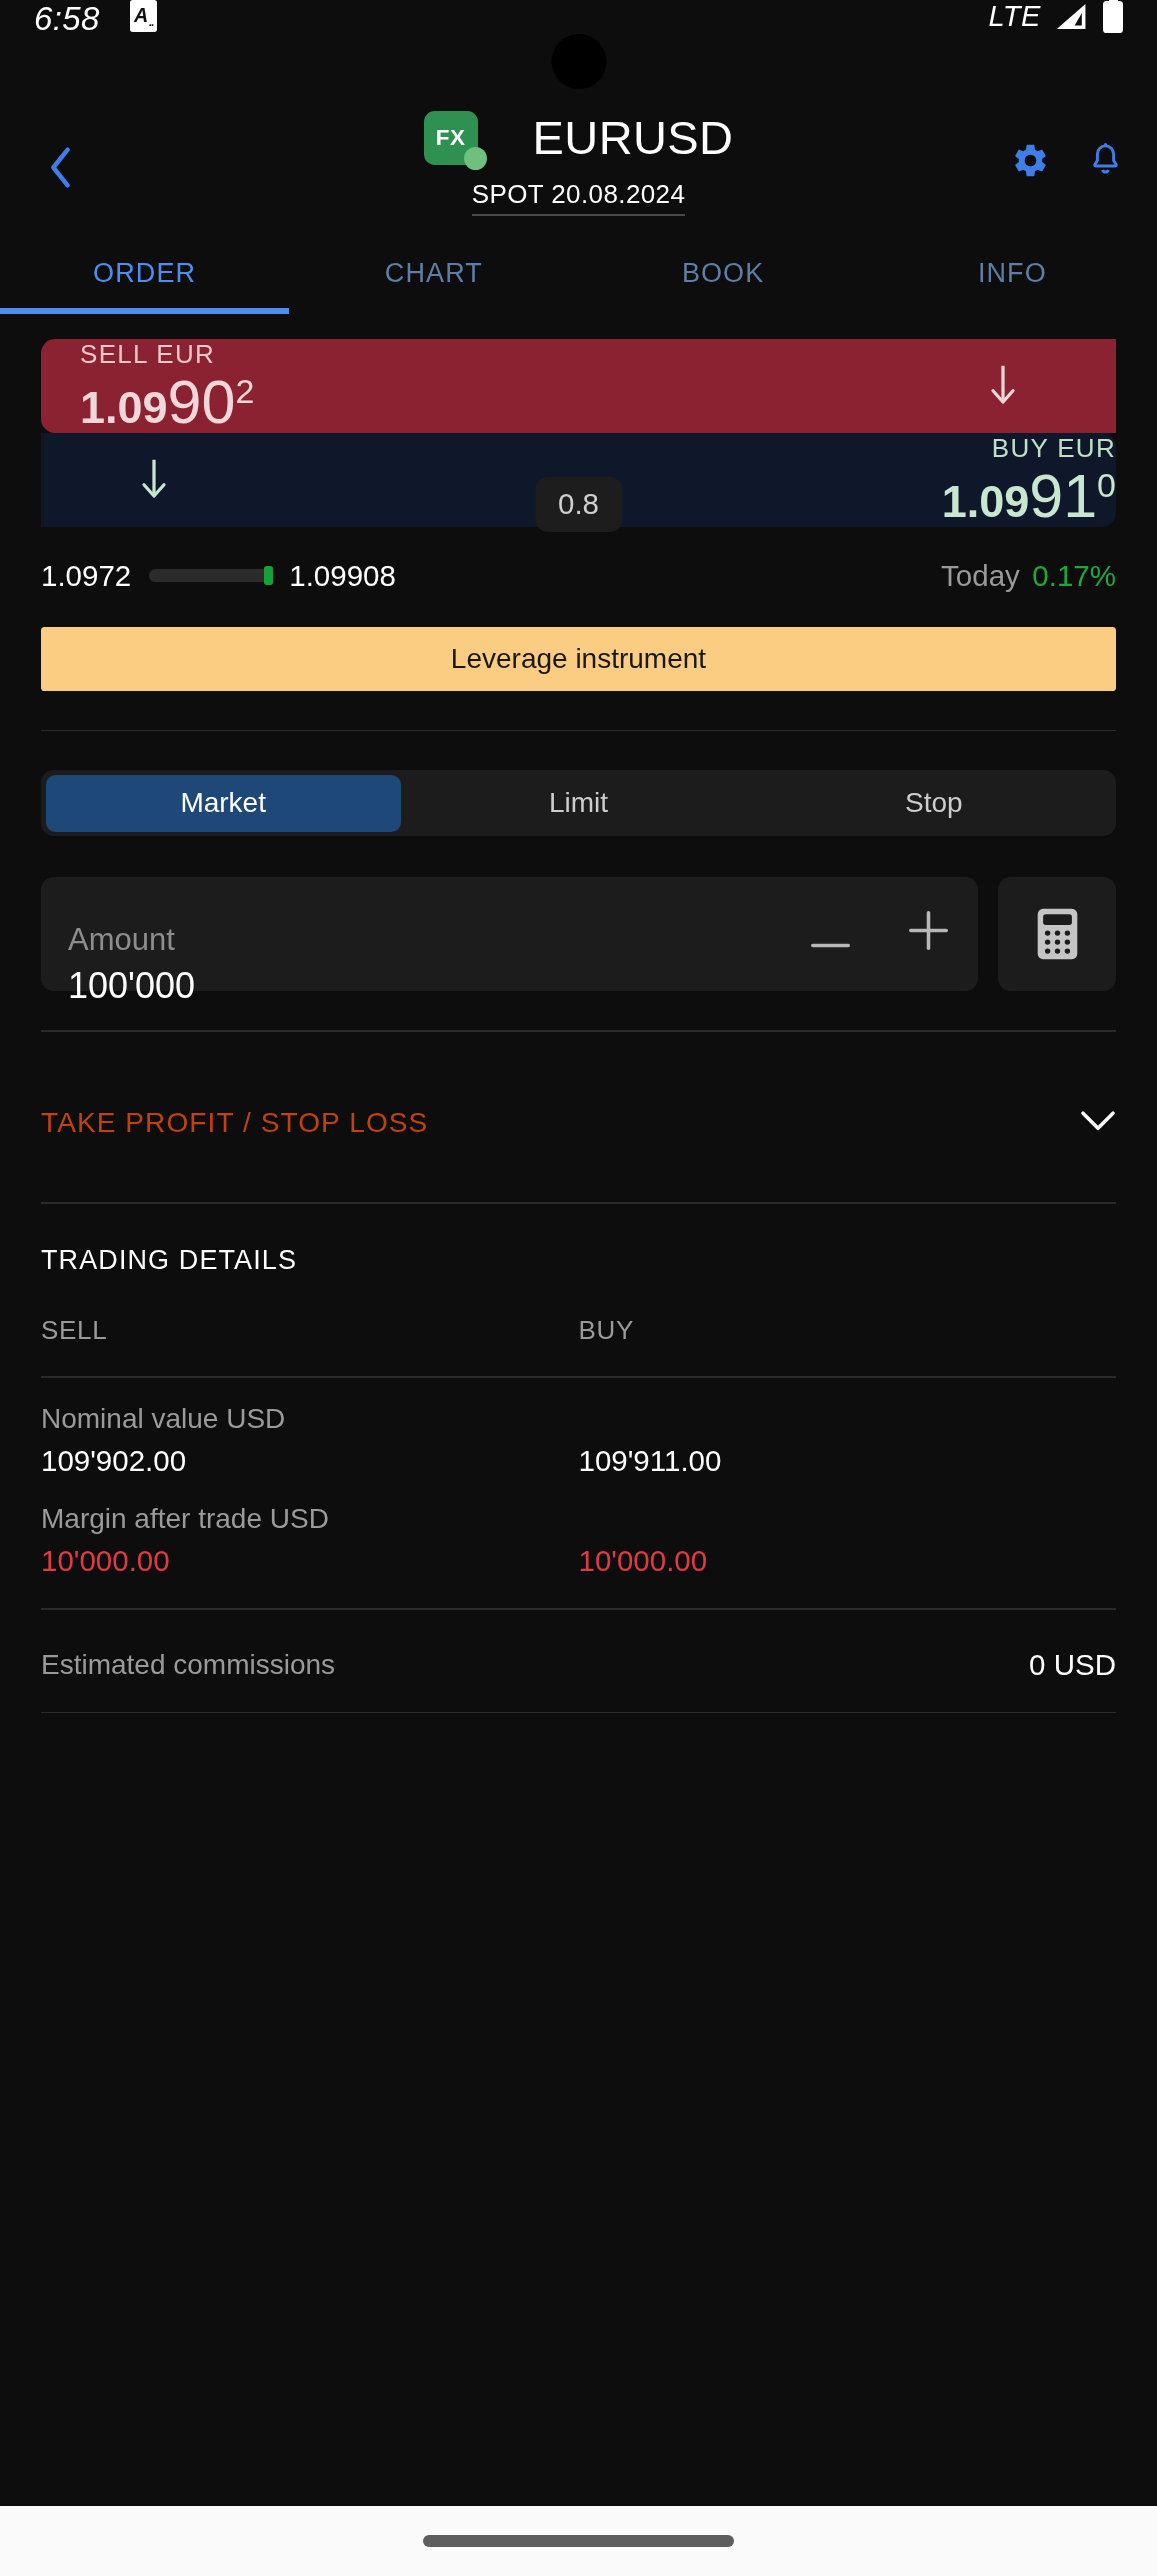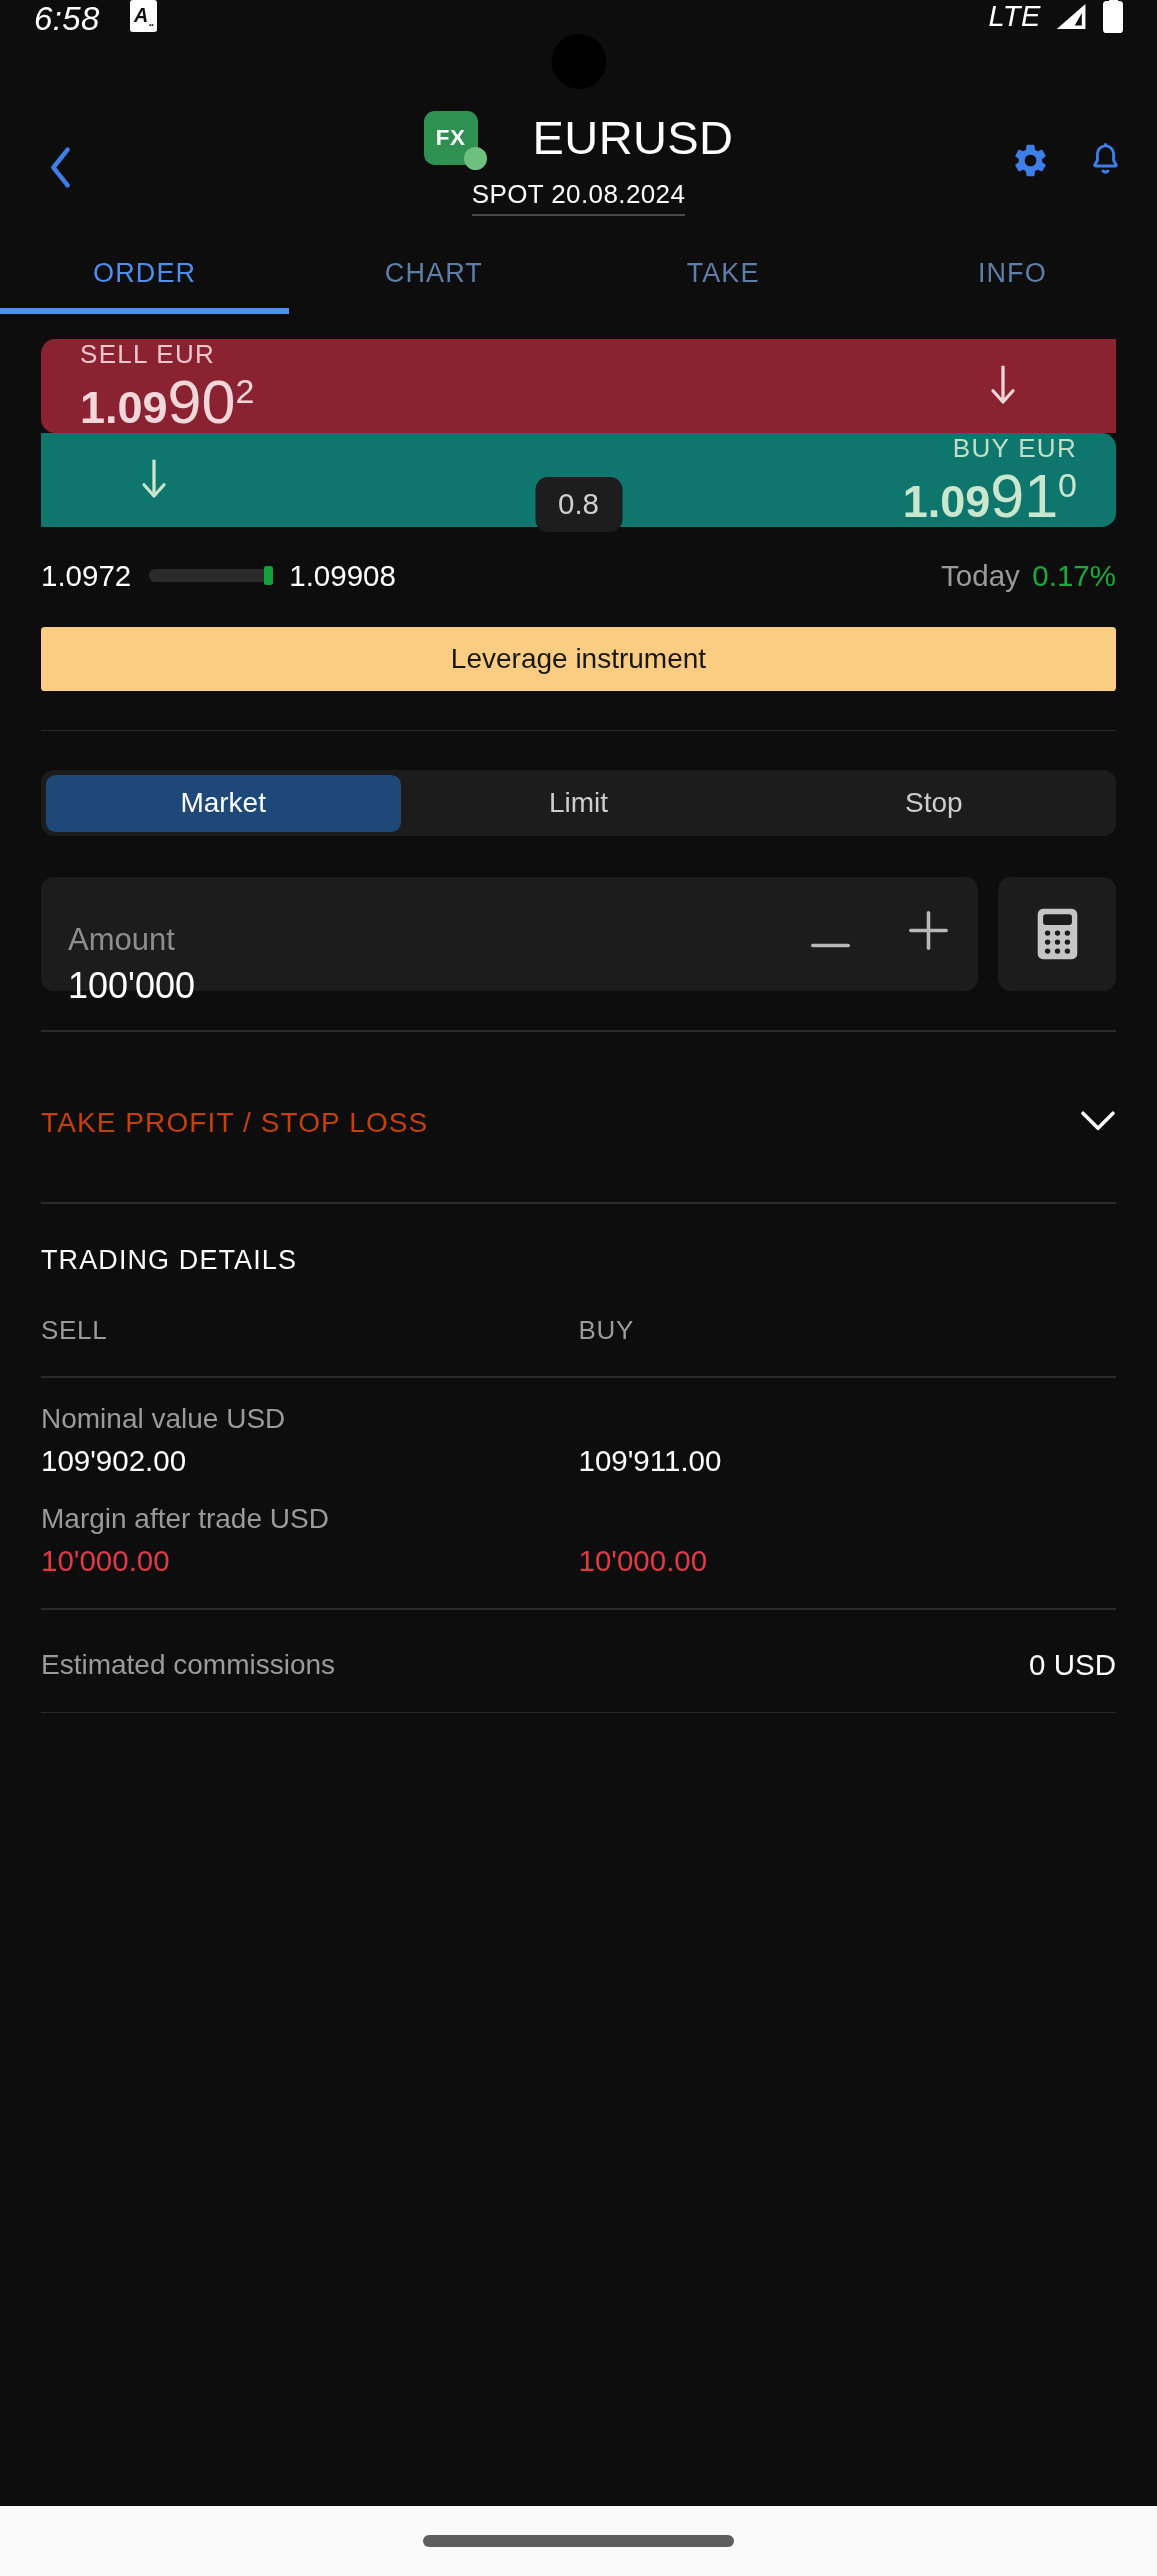--- a/index.html
+++ b/index.html
@@ -42,21 +42,21 @@
   .tabs { flex:0 0 82px; display:flex; position:relative; }
   .tab { flex:1; display:flex; align-items:center; justify-content:center; color:#5c7ea8; font-size:27px; letter-spacing:1.1px; }
   .tab.active { color:#4d8ff0; }
   .tab-underline { position:absolute; bottom:0; left:0; width:289px; height:6.3px; background:#4d8ff0; }
 
   
   .body { flex:1 1 auto; padding:0 41px; position:relative; }
   .price-row { display:flex; margin-top:25px; position:relative;flex-direction:column; }
   .pp { flex:1; height:157px; position:relative; display:flex; flex-direction:column; justify-content:center; }
   .pp-sell { background:#8b2232; border-radius:14.3px 0 0 14.3px; padding-left:39px; align-items:flex-start; }
-  .pp-buy  { background:#0f766e; border-radius:0 14.3px 14.3px 0; padding-right:39px; align-items:flex-end; }
+  .pp-buy  { background:#0f172a; border-radius:0 14.3px 14.3px 0; align-items:flex-end; }
   .pp-label { font-size:26px; letter-spacing:1.3px; }
   .pp-sell .pp-label { color:#eec7cb; }
   .pp-buy  .pp-label { color:#bfe0c6; }
   .pp-price { display:flex; align-items:baseline; margin-top:1.8px; line-height:1; }
   .pp-sell .pp-price { color:#f2d7da; }
   .pp-buy  .pp-price { color:#c9e6cf; }
   .pp-small { font-size:45px;font-weight:bold; }
   .pp-big   { font-size:61px; }
   .pp-sup   { font-size:34px; position:relative; top:-19.7px; }
   .pp-arrow { position:absolute; top:50%; transform:translateY(-50%); }
@@ -172,21 +172,21 @@
           <path fill="#3d7ee8" d="M11 2.2a1 1 0 1 1 2 0v1.1h-2z"></path>
           <path fill="none" stroke="#3d7ee8" stroke-width="1.8" d="M10.2 17.8a1.9 1.9 0 0 0 3.6 0"></path>
         </svg>
       </span>
     </div>
   </div>
 
   <div class="tabs">
     <div class="tab active">ORDER</div>
     <div class="tab">CHART</div>
-    <div class="tab">TAKE</div>
+    <div class="tab">BOOK</div>
     <div class="tab">INFO</div>
     <div class="tab-underline"></div>
   </div>
 
   <div class="body">
 
     <div class="price-row">
       <div class="pp pp-sell">
         <div class="pp-label">SELL EUR</div>
         <div class="pp-price">

